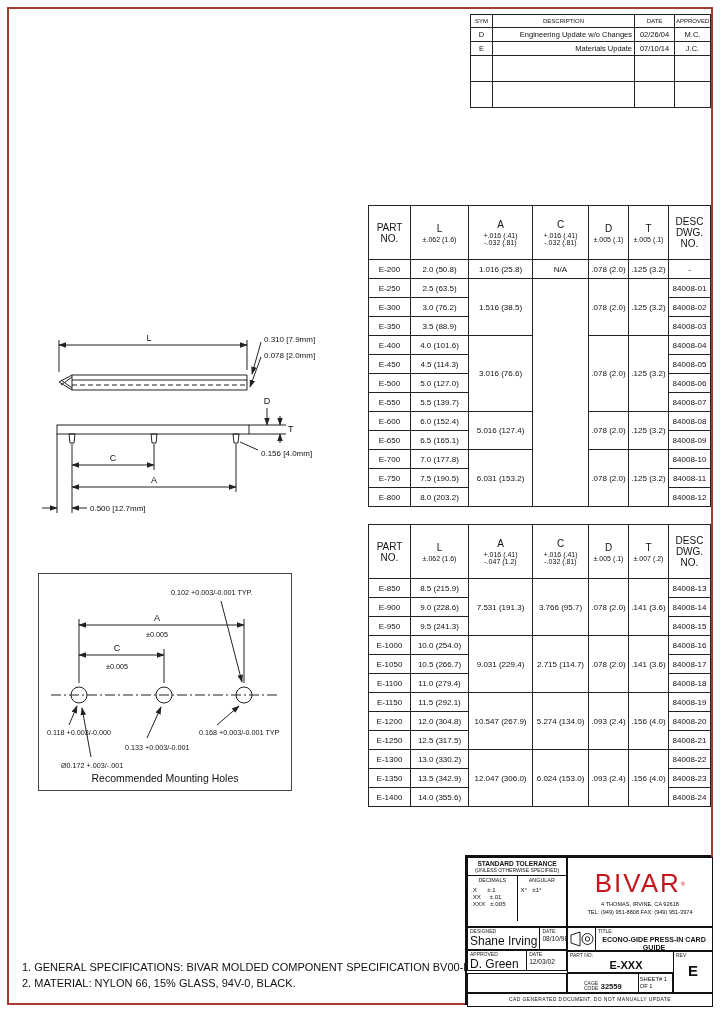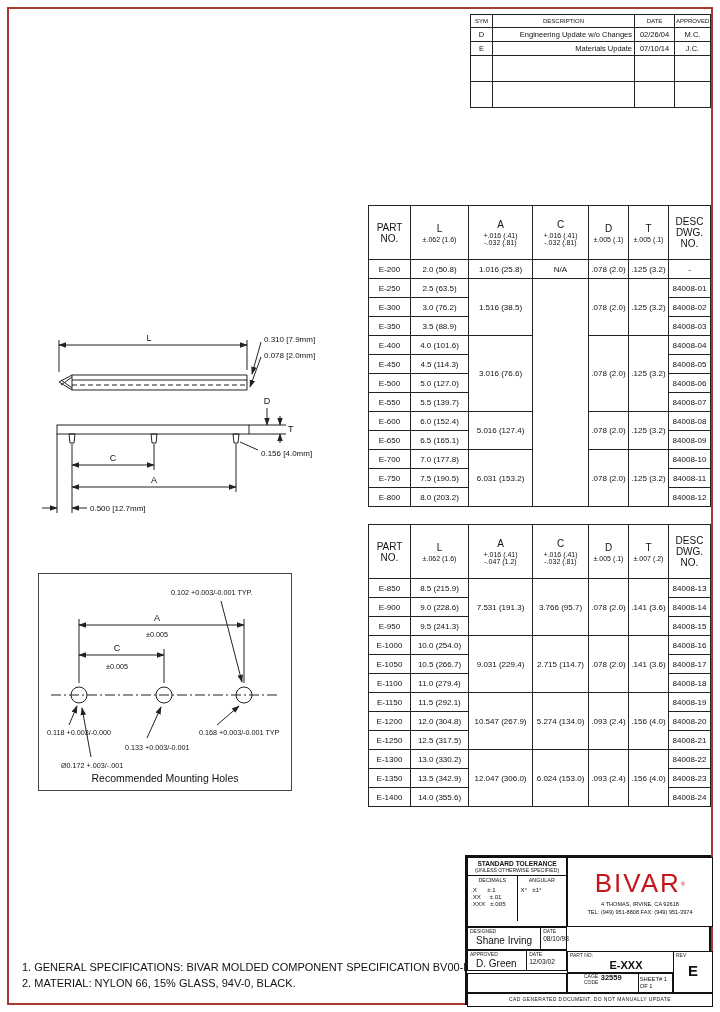--- a/index.html
+++ b/index.html
@@ -55,32 +55,32 @@
   .tol-row{white-space:pre}
   .tb-logo{left:100px;top:0;width:146px;height:70px;display:flex;flex-direction:column;align-items:center;justify-content:center;gap:2px}
   .logo-text{color:#c4161c;font-weight:normal;font-size:26px;letter-spacing:2px}
   .logo-reg{color:#c4161c;font-size:6px;vertical-align:super}
   .addr{font-size:5.6px;text-align:center}
   .tb-designed{left:0;top:70px;width:100px;height:23px;display:flex}
   .tb-approved{left:0;top:93px;width:100px;height:21px;display:flex}
   .tb-blank{left:0;top:116px;width:100px;height:20px}
   .person{flex:1.5;border-right:1px solid #111}
   .pdate{flex:1}
-  .pname{font-size:10px;padding:0 8px;white-space:nowrap}
+  .pname{font-size:12px;padding:0 2px;white-space:nowrap}
   .pval{font-size:6.6px;padding:0 2px;white-space:nowrap}
   .tb-title{left:100px;top:70px;width:146px;height:24px;display:flex}
   .proj-box{width:28px;border-right:1px solid #111;display:flex;align-items:center;justify-content:center}
   .title-box{flex:1}
   .title-text{font-size:7.1px;font-weight:bold;text-align:center;padding-top:1px}
   .tb-partno{left:100px;top:94px;width:118px;height:22px}
   .partno-text{font-size:11px;font-weight:bold;text-align:center}
   .tb-rev{left:206px;top:94px;width:40px;height:42px}
   .rev-text{font-size:15px;font-weight:bold;text-align:center;padding-top:3px}
   .tb-cage{left:100px;top:116px;width:106px;height:20px;display:flex}
-  .cage-half{flex:1.2;display:flex;align-items:flex-start;gap:2px;padding:0 16px}
+  .cage-half{flex:1.2;display:flex;align-items:flex-end;gap:2px;padding:0 16px}
   .cage-half .mini-label{display:inline;padding:0}
   .cage-val{font-size:7.5px;font-weight:bold}
   .sheet{flex:1;border-left:1px solid #111;font-size:5.8px;display:flex;align-items:center;justify-content:center;padding:0 1px}
   .tb-footer{left:0;top:136px;width:246px;height:14px;font-size:5px;display:flex;align-items:center;justify-content:center;letter-spacing:.4px}
 </style>
 </head>
 <body>
 
 <div class="frame"></div>
 
@@ -518,20 +518,35 @@
       <div class="pname">D. Green</div>
     </div>
     <div class="pdate">
       <span class="mini-label">DATE</span>
       <div class="pval">12/03/02</div>
     </div>
   </div>
 
   <div class="tb-cell tb-blank"></div>
 
+  <div class="tb-cell tb-title">
+    <div class="proj-box">
+      <svg width="24" height="16" viewBox="0 0 24 16">
+        <g class="dwg">
+          <polygon points="1,4 10,1 10,15 1,12"></polygon>
+          <circle cx="17.5" cy="8" r="5.5"></circle>
+          <circle cx="17.5" cy="8" r="2.2"></circle>
+        </g>
+      </svg>
+    </div>
+    <div class="title-box">
+      <span class="mini-label">TITLE:</span>
+      <div class="title-text">ECONO-GIDE PRESS-IN CARD GUIDE</div>
+    </div>
+  </div>
 
   <div class="tb-cell tb-partno">
     <span class="mini-label">PART NO:</span>
     <div class="partno-text">E-XXX</div>
   </div>
 
   <div class="tb-cell tb-rev">
     <span class="mini-label">REV</span>
     <div class="rev-text">E</div>
   </div>

